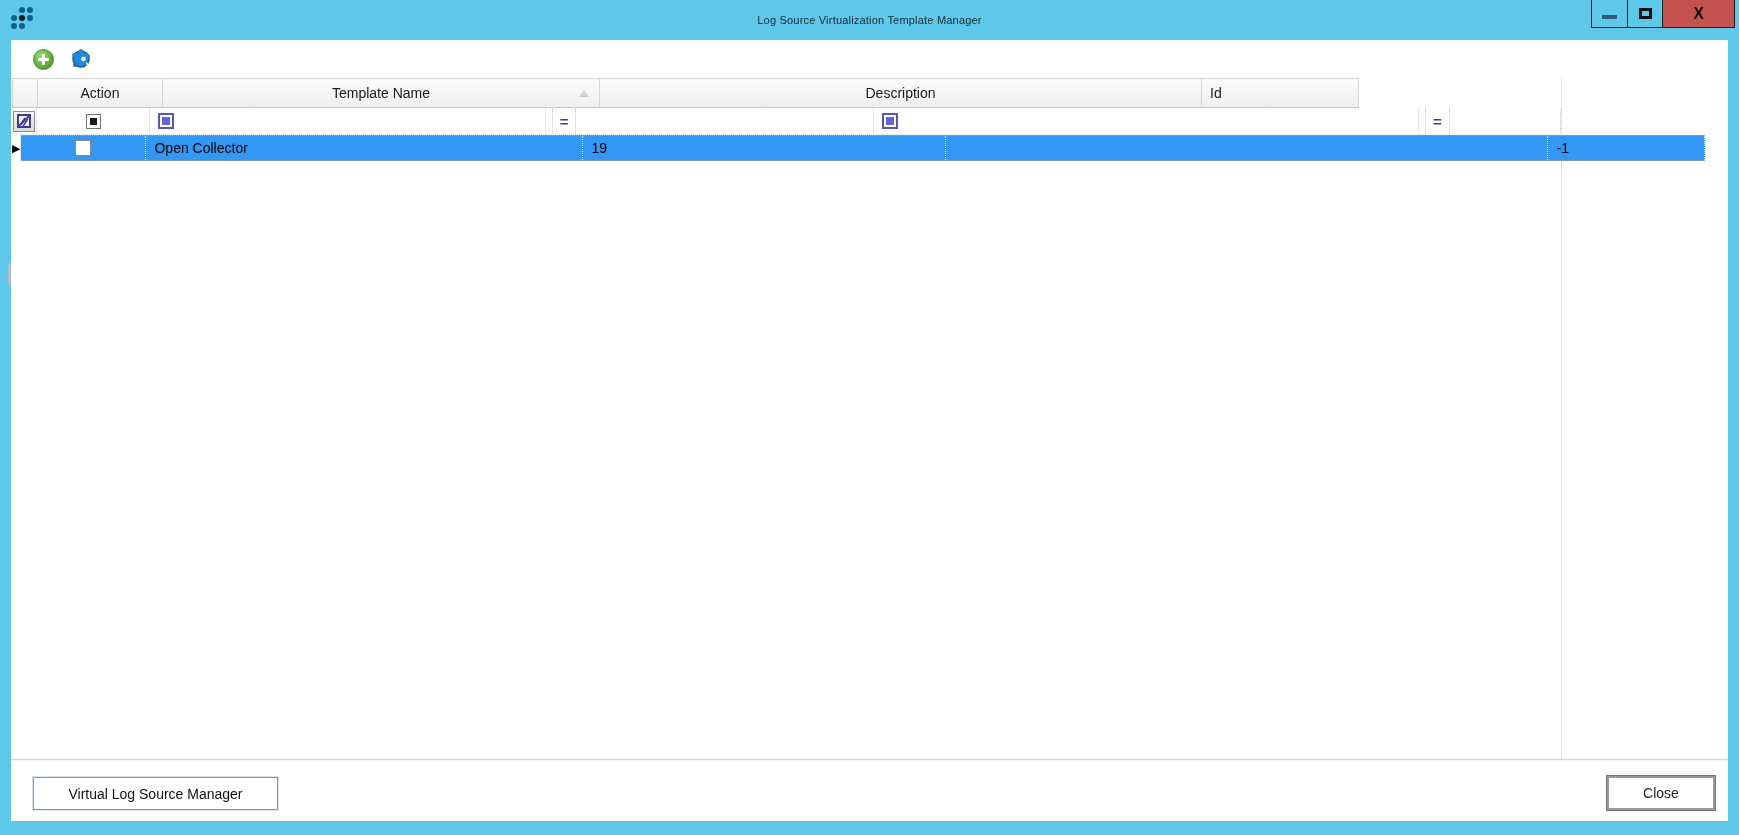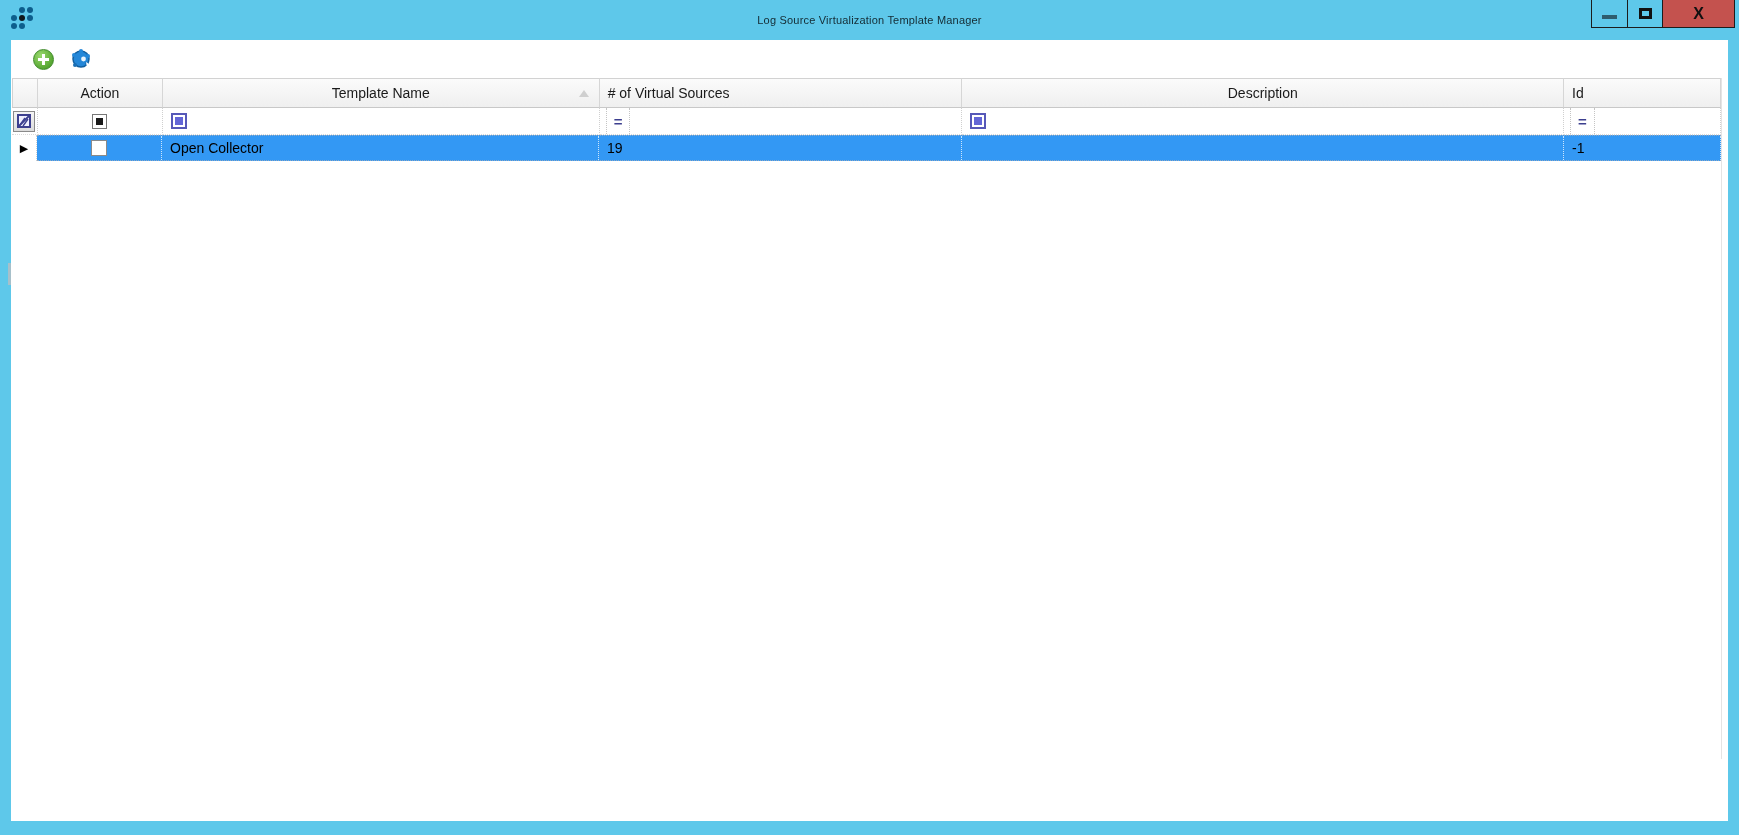--- a/index.html
+++ b/index.html
@@ -44,21 +44,21 @@
     width:21px;height:21px;border-radius:50%;
     background:radial-gradient(circle at 35% 30%, #9ad96e, #58a733 70%, #3e8a28);
     border:1px solid #3e8a28;position:relative;
   }
   .icon-add:before,.icon-add:after{content:"";position:absolute;background:#fff;}
   .icon-add:before{left:4px;top:8px;width:11px;height:3px;}
   .icon-add:after{left:8px;top:4px;width:3px;height:11px;}
   
   .grid-area{position:absolute;top:38px;bottom:62px;left:0;right:0;overflow:hidden;}
   .grid{
-    margin-left:1px;width:1710px;height:100%;
+    margin-left:1px;width:1550px;height:100%;
     border-right:1px solid #e4e4e4;
   }
   .c0{width:26px;} .c1{width:125px;} .c2{width:437px;} .c3{width:363px;}
   .c4{width:602px;} .c5{width:157px;text-align:right;}
   .grid-header{display:flex;height:30px;}
   .hcell{
     background:linear-gradient(#fbfbfb,#efefef);
     border-top:1px solid #d2d2d2;border-bottom:1px solid #c8c8c8;
     border-right:1px solid #d6d6d6;
     display:flex;align-items:center;position:relative;
@@ -185,23 +185,20 @@
 
         <div class="grid-header">
           <div class="hcell first c0"></div>
           <div class="hcell center c1">
             <span>Action</span>
           </div>
           <div class="hcell center c2">
             <span>Template Name</span>
             <span class="sort-asc"></span>
           </div>
-          <div class="hcell left c3">
-            <span># of Virtual Sources</span>
-          </div>
           <div class="hcell center c4">
             <span>Description</span>
           </div>
           <div class="hcell left c5">
             <span>Id</span>
           </div>
         </div>
 
         <div class="filter-row">
           <div class="fcell center c0">
@@ -242,15 +239,23 @@
             <div class="dcell c2">Open Collector</div>
             <div class="dcell c3">19</div>
             <div class="dcell c4"></div>
             <div class="dcell c5">-1</div>
           </div>
         </div>
 
       </div>
     </div>
 
+    <div class="footer">
+      <div class="btn-manager">
+        <span>Virtual Log Source Manager</span>
+      </div>
+      <div class="btn-close">
+        <span>Close</span>
+      </div>
+    </div>
 
   </div>
 </div>
 
 </body></html>

